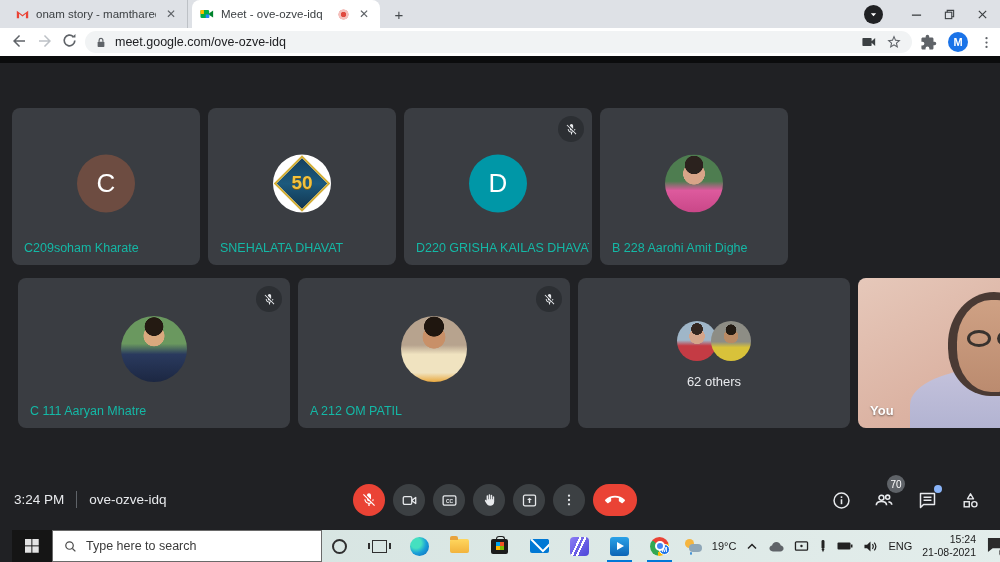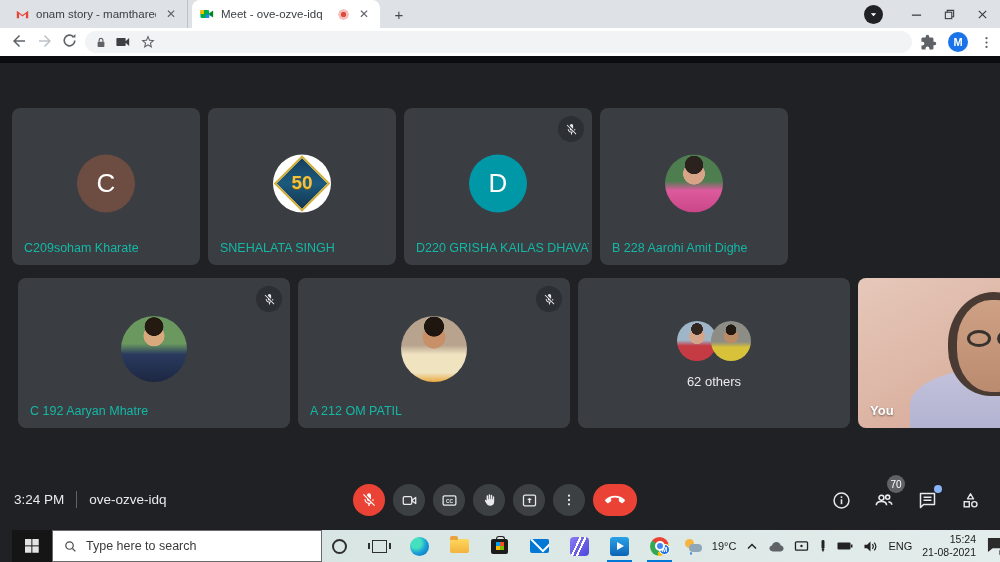--- a/index.html
+++ b/index.html
@@ -204,20 +204,21 @@
         <path d="M13.6 1.8v3.4h-3.4z" fill="#5f6368"></path>
       </svg>
   </span>
   <div class="url-pill">
     <span>
       <svg width="12" height="13" viewBox="0 0 16 16">
           <rect x="3.5" y="7" width="9" height="7" rx="1" fill="#5f6368"></rect>
           <path d="M5.5 7V5a2.5 2.5 0 0 1 5 0v2" fill="none" stroke="#5f6368" stroke-width="1.6"></path>
         </svg>
     </span>
+    <span class="url-text">meet.google.com/ove-ozve-idq</span>
     <span>
       <svg width="17" height="14" viewBox="0 0 24 18">
           <path d="M15 8V4.5a1 1 0 0 0-1-1H3a1 1 0 0 0-1 1v9a1 1 0 0 0 1 1h11a1 1 0 0 0 1-1V10l5 4.5v-11L15 8z" fill="#3c4043"></path>
         </svg>
     </span>
     <span>
       <svg width="16" height="16" viewBox="0 0 24 24">
           <path d="M22 9.24l-7.19-.62L12 2 9.19 8.63 2 9.24l5.46 4.73L5.82 21 12 17.27 18.18 21l-1.63-7.03L22 9.24zM12 15.4l-3.76 2.27 1-4.28-3.32-2.88 4.38-.38L12 6.1l1.71 4.04 4.38.38-3.32 2.88 1 4.28L12 15.4z" fill="#5f6368"></path>
         </svg>
     </span>
@@ -248,21 +249,21 @@
       <div class="avatar avatar-letter" style="background: rgb(109, 76, 65);">C</div>
       <div class="pname">C209soham Kharate</div>
     </div>
 
 
     <div class="tile">
       <div class="avatar av-50">
         <span class="diamond"></span>
         <span class="fifty">50</span>
       </div>
-      <div class="pname">SNEHALATA SINGH</div>
+      <div class="pname">SNEHALATA DHAVAT</div>
     </div>
 
     <div class="tile">
       <div class="avatar avatar-letter" style="background: rgb(0, 151, 167);">D</div>
       <div class="mic-badge">
         <svg width="13" height="13" viewBox="0 0 24 24">
             <path d="M19 11h-1.7c0 .74-.16 1.43-.43 2.05l1.23 1.23c.56-.98.9-2.09.9-3.28zm-4.02.17c0-.06.02-.11.02-.17V5c0-1.66-1.34-3-3-3S9 3.34 9 5v.18l5.98 5.99zM4.27 3L3 4.27l6.01 6.01V11c0 1.66 1.33 3 2.99 3 .22 0 .44-.03.65-.08l1.66 1.66c-.71.33-1.5.52-2.31.52-2.76 0-5.3-2.1-5.3-5.1H5c0 3.41 2.72 6.23 6 6.72V21h2v-3.28c.91-.13 1.77-.45 2.54-.9L19.73 21 21 19.73 4.27 3z" fill="currentColor"></path>
           </svg>
       </div>
       <div class="pname">D220 GRISHA KAILAS DHAVAT...</div>
@@ -275,21 +276,21 @@
   </div>
 
   <div class="tile-row row2">
     <div class="tile">
       <div class="avatar av-aaryan"></div>
       <div class="mic-badge">
         <svg width="13" height="13" viewBox="0 0 24 24">
             <path d="M19 11h-1.7c0 .74-.16 1.43-.43 2.05l1.23 1.23c.56-.98.9-2.09.9-3.28zm-4.02.17c0-.06.02-.11.02-.17V5c0-1.66-1.34-3-3-3S9 3.34 9 5v.18l5.98 5.99zM4.27 3L3 4.27l6.01 6.01V11c0 1.66 1.33 3 2.99 3 .22 0 .44-.03.65-.08l1.66 1.66c-.71.33-1.5.52-2.31.52-2.76 0-5.3-2.1-5.3-5.1H5c0 3.41 2.72 6.23 6 6.72V21h2v-3.28c.91-.13 1.77-.45 2.54-.9L19.73 21 21 19.73 4.27 3z" fill="currentColor"></path>
           </svg>
       </div>
-      <div class="pname">C 192 Aaryan Mhatre</div>
+      <div class="pname">C 111 Aaryan Mhatre</div>
     </div>
 
     <div class="tile">
       <div class="avatar av-om"></div>
       <div class="mic-badge">
         <svg width="13" height="13" viewBox="0 0 24 24">
             <path d="M19 11h-1.7c0 .74-.16 1.43-.43 2.05l1.23 1.23c.56-.98.9-2.09.9-3.28zm-4.02.17c0-.06.02-.11.02-.17V5c0-1.66-1.34-3-3-3S9 3.34 9 5v.18l5.98 5.99zM4.27 3L3 4.27l6.01 6.01V11c0 1.66 1.33 3 2.99 3 .22 0 .44-.03.65-.08l1.66 1.66c-.71.33-1.5.52-2.31.52-2.76 0-5.3-2.1-5.3-5.1H5c0 3.41 2.72 6.23 6 6.72V21h2v-3.28c.91-.13 1.77-.45 2.54-.9L19.73 21 21 19.73 4.27 3z" fill="currentColor"></path>
           </svg>
       </div>
       <div class="pname">A 212 OM PATIL</div>

